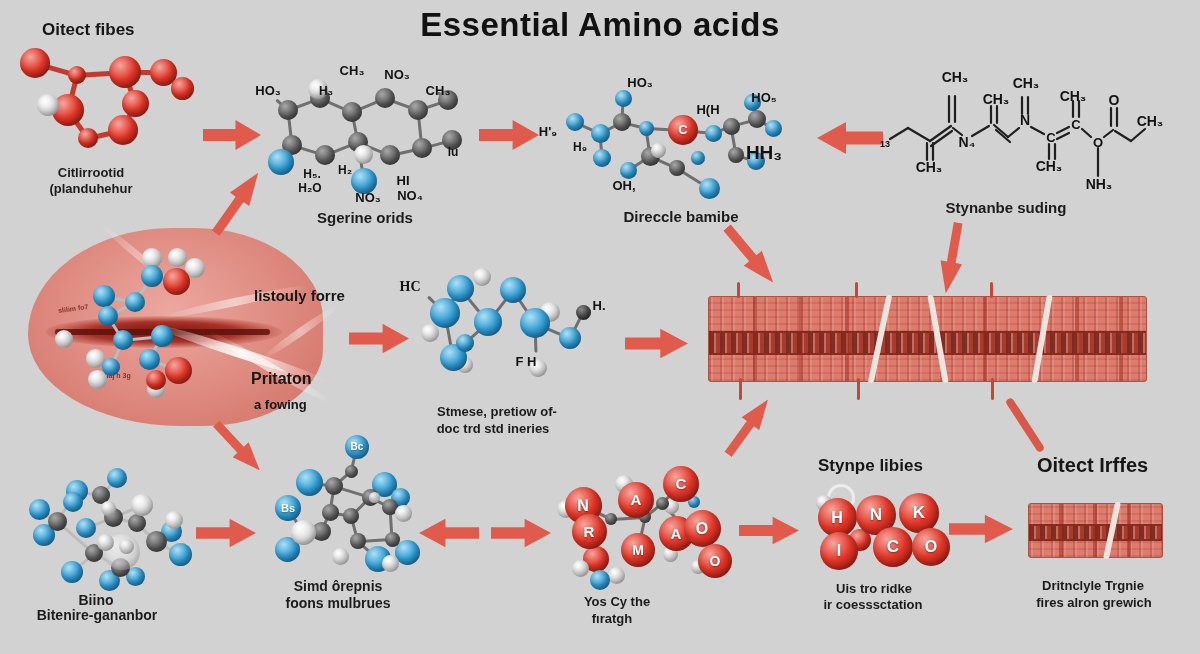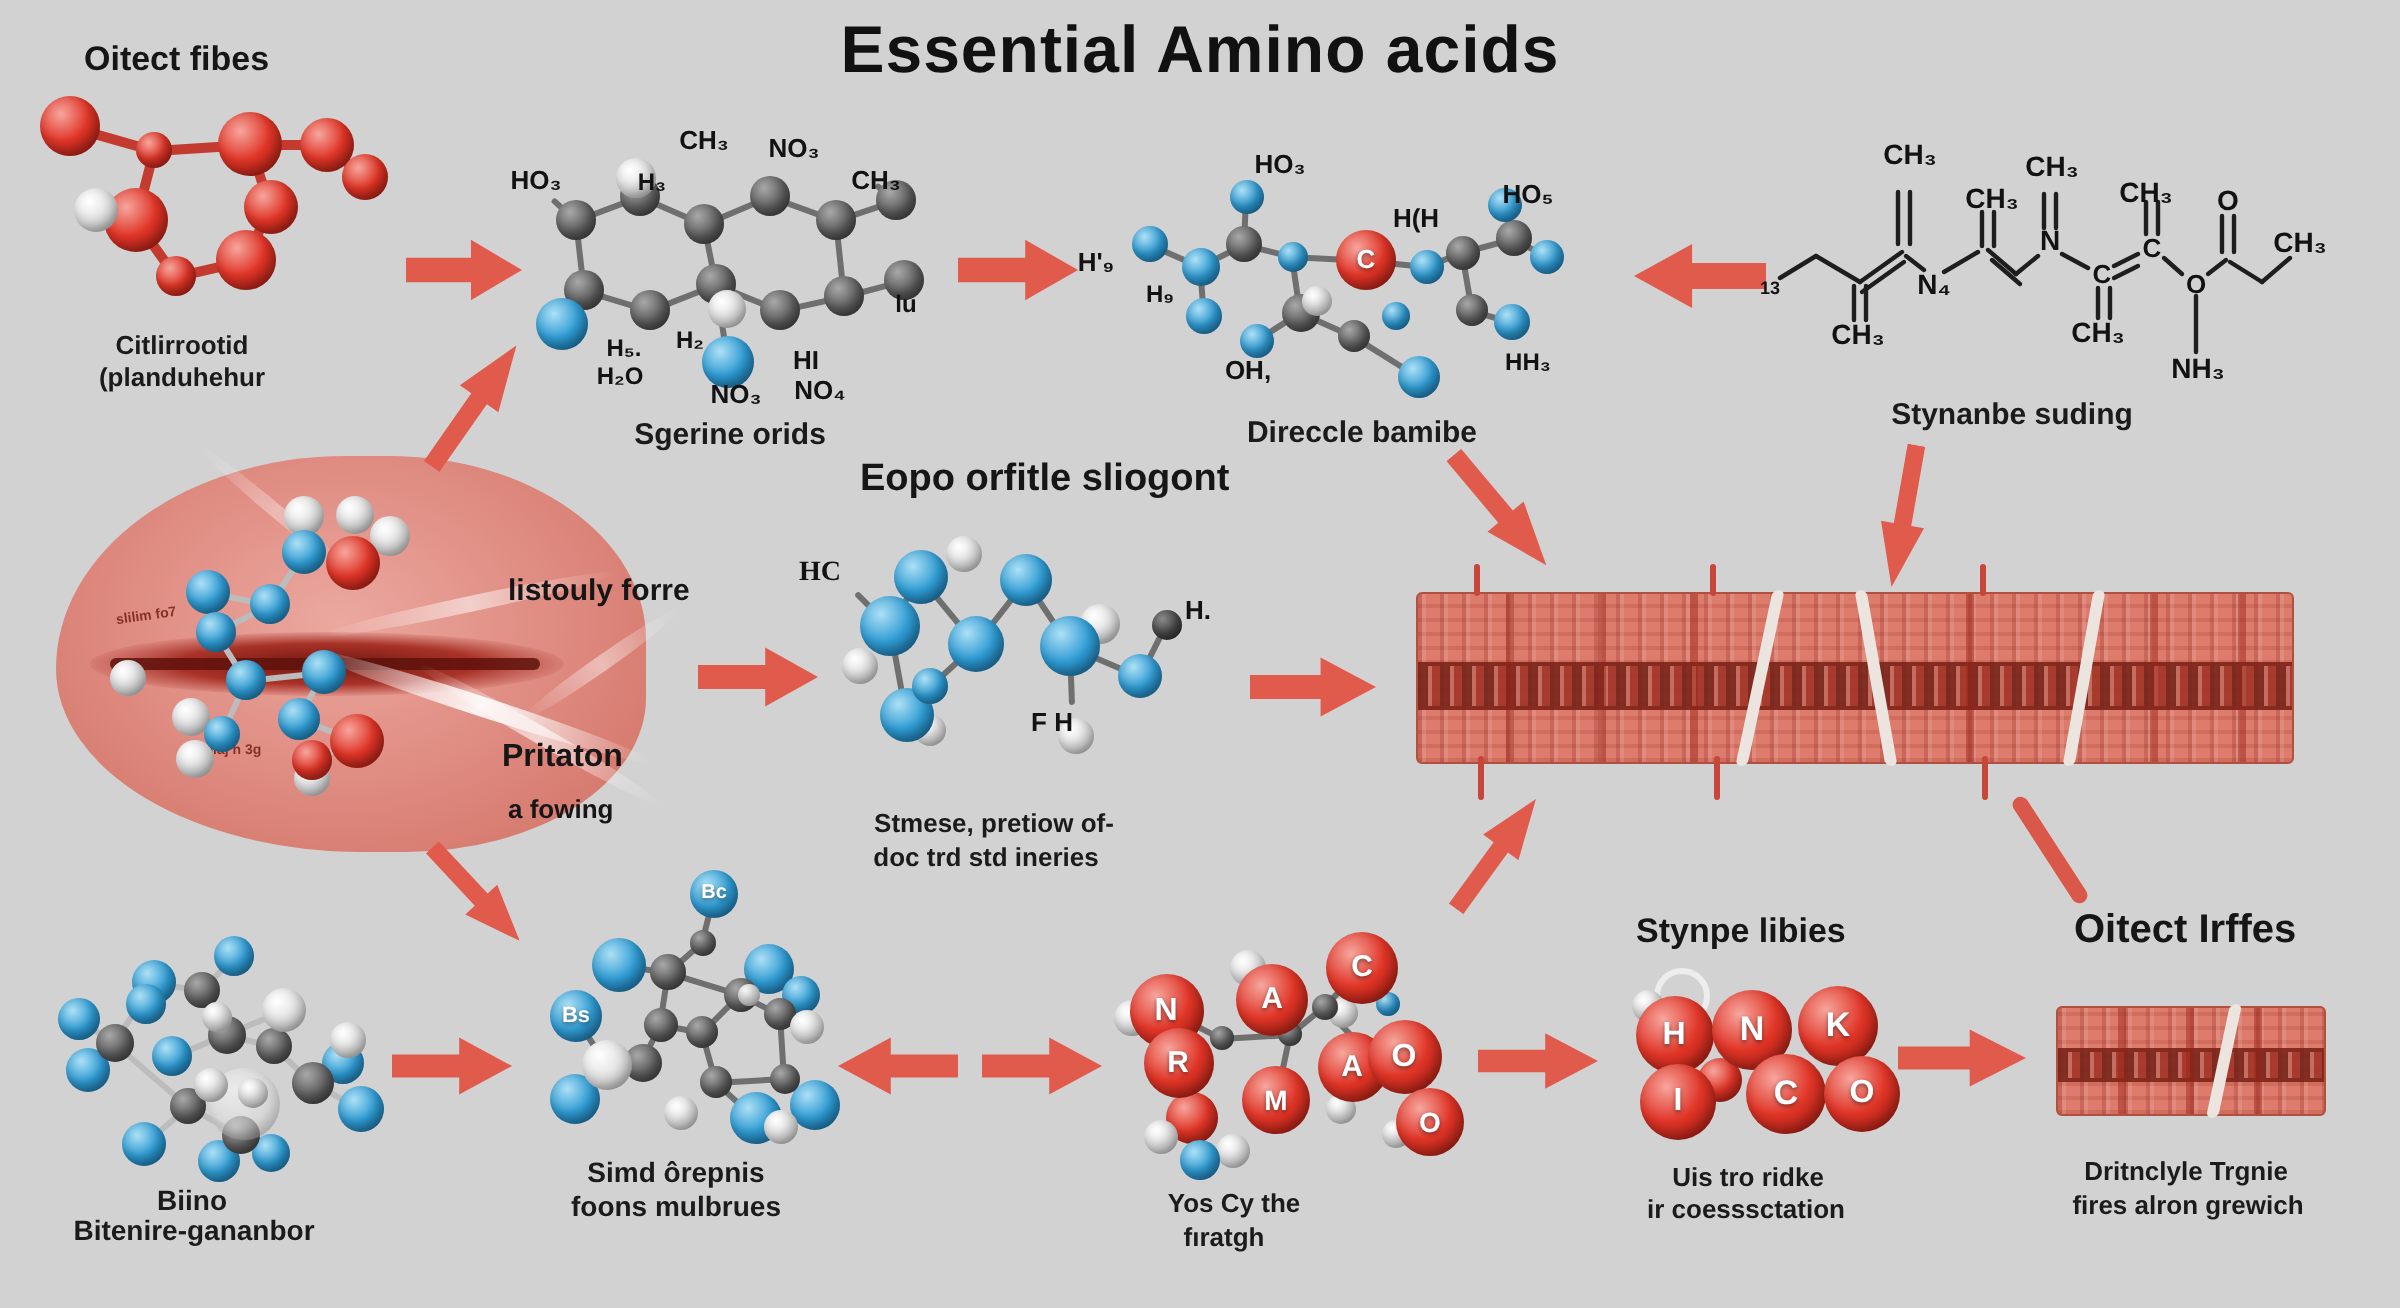--- a/index.html
+++ b/index.html
@@ -68,21 +68,20 @@
   <div class="streak" style="left:253px;top:328px;width:95px;height:8px;transform:rotate(-35deg);opacity:.5;"></div>
   <div class="tiny" style="left:58px;top:305px;transform:rotate(-8deg);">slilim fo7</div>
   <div class="tiny" style="left:98px;top:372px;">dplaj h 3g</div>
   <div class="head" style="left:254px;top:287px;font-size:15px;">listouly forre</div>
   <div class="head" style="left:251px;top:370px;font-size:16px;">Pritaton</div>
   <div class="head" style="left:254px;top:397px;font-size:13px;">a fowing</div>
 
   <div class="cap" style="left:365px;top:209px;font-size:15px;">Sgerine orids</div>
   <div class="cap" style="left:681px;top:208px;font-size:15px;">Direccle bamibe</div>
   <div class="cap" style="left:1006px;top:199px;font-size:15px;">Stynanbe suding</div>
-  <div class="head" style="left:430px;top:229px;font-size:19px;">Eopo orfitle sliogont</div>
   <div class="cap" style="left:497px;top:404px;font-size:13px;">Stmese, pretiow of-</div>
   <div class="cap" style="left:493px;top:421px;font-size:13px;">doc trd std ineries</div>
   <div class="cap" style="left:617px;top:594px;font-size:13px;">Yos Cy the</div>
   <div class="cap" style="left:612px;top:611px;font-size:13px;">fıratgh</div>
   <div class="head" style="left:818px;top:456px;font-size:17px;">Stynpe libies</div>
   <div class="cap" style="left:874px;top:581px;font-size:13px;">Uis tro ridke</div>
   <div class="cap" style="left:873px;top:597px;font-size:13px;">ir coesssctation</div>
   <div class="head" style="left:1037px;top:454px;font-size:20px;">Oitect Irffes</div>
   <div class="cap" style="left:1093px;top:578px;font-size:13px;">Dritnclyle Trgnie</div>
   <div class="cap" style="left:1094px;top:595px;font-size:13px;">fires alron grewich</div>
@@ -448,21 +447,21 @@
     <span class="mlabel" style="left: 345px; top: 170px; font-size: 12px;">H₂</span>
     <span class="mlabel" style="left: 368px; top: 197px; font-size: 13px;">NO₃</span>
     <span class="mlabel" style="left: 403px; top: 180px; font-size: 13px;">HI</span>
     <span class="mlabel" style="left: 410px; top: 195px; font-size: 13px;">NO₄</span>
     <span class="mlabel" style="left: 640px; top: 82px; font-size: 13px;">HO₃</span>
     <span class="mlabel" style="left: 764px; top: 85px; font-size: 13px; margin-top: 12px;">HO₅</span>
     <span class="mlabel" style="left: 708px; top: 109px; font-size: 13px;">H(H</span>
     <span class="mlabel" style="left: 548px; top: 131px; font-size: 13px;">H'₉</span>
     <span class="mlabel" style="left: 580px; top: 147px; font-size: 12px;">H₉</span>
     <span class="mlabel" style="left: 624px; top: 185px; font-size: 13px; text-align: center;">OH,</span>
-    <span class="mlabel" style="left: 764px; top: 153px; font-size: 12px; margin-top: 28px;">HH₃</span>
+    <span class="mlabel" style="left: 764px; top: 153px; font-size: 19px;">HH₃</span>
     <span class="mlabel" style="left: 410px; top: 287px; font-size: 14px; font-family: Liberation Serif, serif;">HC</span>
     <span class="mlabel" style="left: 599px; top: 305px; font-size: 13px;">H.</span>
     <span class="mlabel" style="left: 526px; top: 361px; font-size: 13px;">F H</span>
     <span class="mlabel" style="left: 955px; top: 77px; font-size: 14px;">CH₃</span>
     <span class="mlabel" style="left: 996px; top: 99px; font-size: 14px;">CH₃</span>
     <span class="mlabel" style="left: 1026px; top: 83px; font-size: 14px;">CH₃</span>
     <span class="mlabel" style="left: 1073px; top: 96px; font-size: 14px;">CH₃</span>
     <span class="mlabel" style="left: 1114px; top: 100px; font-size: 14px;">O</span>
     <span class="mlabel" style="left: 1150px; top: 121px; font-size: 14px;">CH₃</span>
     <span class="mlabel" style="left: 967px; top: 142px; font-size: 14px;">N₄</span>

